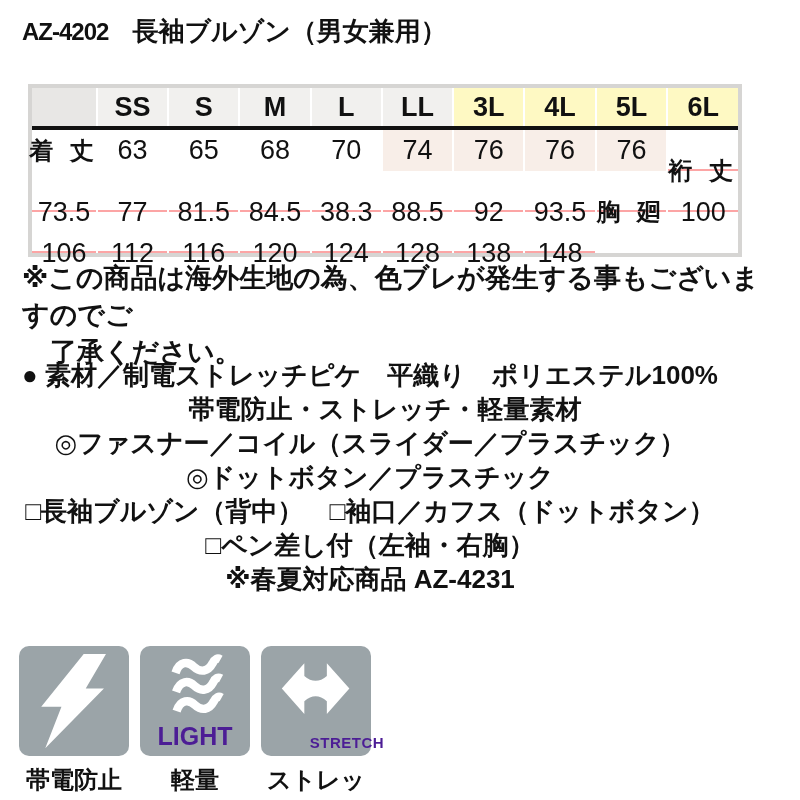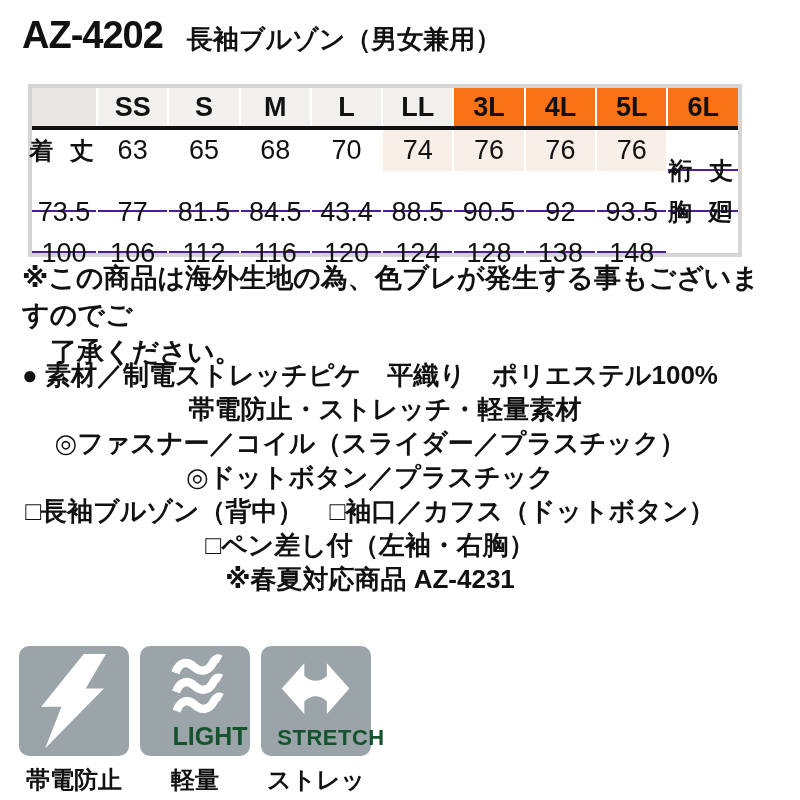--- a/index.html
+++ b/index.html
@@ -1,61 +1,61 @@
 <!DOCTYPE html>
 <html><head>
 <meta charset="utf-8">
 <style>
   html,body{margin:0;padding:0;background:#fff;}
   .page{position:relative;width:800px;height:800px;background:#fff;overflow:hidden;
         font-family:"Liberation Sans","DejaVu Sans",sans-serif;color:#111;}
 
   
   .hdr{position:absolute;left:22px;top:14px;display:flex;align-items:baseline;gap:24px;}
-  .code{font-size:38px;font-weight:700;letter-spacing:-1px;}
+  .code{font-size:24px;font-weight:700;letter-spacing:-1px;}
   .pname{font-size:26px;font-weight:700;}
 
   
   .size-table{position:absolute;left:28px;top:84px;width:714px;box-sizing:border-box;
               border:4px solid #d6d5d3;background:#fff;display:grid;
               grid-template-columns:64px repeat(9,1fr);
               grid-template-rows:38px 4px repeat(3,41px);column-gap:2px;}
   .size-table > div{display:flex;align-items:center;justify-content:center;box-sizing:border-box;}
   .th{background:#f1f0ee;font-weight:700;font-size:27px;}
-  .th.pink{background:#f97316;}
+  .th.pink{background:#fef9c3;}
   .corner{background:#e8e7e5;}
   .hdr-divider{grid-column:1/-1;background:#111;}
   .rowlabel{background:#fff;font-size:24px;font-weight:600;letter-spacing:5px;white-space:pre;}
   .td{background:#fff;font-size:27px;}
   .td.gray{background:#eaeae8;}
   .td.pink{background:#f8eee8;}
   .td.pinkdark{background:#eee1da;}
-  .sep{border-top:2px solid #4c1d95;margin-top:39px;}
+  .sep{border-top:2px solid #fca5a5;margin-top:39px;}
 
   
   .notice{position:absolute;left:22px;top:260px;width:762px;font-size:27px;font-weight:700;
           line-height:37px;}
   .notice .l2{padding-left:28px;}
 
   
   .details{position:absolute;left:22px;top:358px;margin:0;padding:0;list-style:none;
            font-size:26px;font-weight:600;}
   .details li{line-height:34px;white-space:pre;text-align:center;}
   .details li.indent{padding-left:30px;}
 
   
   .features{position:absolute;left:19px;top:646px;display:flex;gap:11px;}
   .feat{width:110px;text-align:center;}
   .feat-icon{position:relative;width:110px;height:110px;border-radius:10px;background:#9ba4a8;}
   .feat-icon svg{position:absolute;left:4%;top:4%;width:92%;height:92%;}
   .feat-icon svg.upper{height:64%;top:5%;}
-  .inner-label{position:absolute;bottom:5px;left:0;width:100%;text-align:center;color:#14532d;
-               font-weight:700;margin-left:15px;}
+  .inner-label{position:absolute;bottom:5px;left:0;width:100%;text-align:center;color:#4c1d95;
+               font-weight:700;}
   .f-lightweight .inner-label{font-size:25px;}
-  .f-stretch .inner-label{font-size:22px;letter-spacing:0.5px;}
+  .f-stretch .inner-label{font-size:15px;letter-spacing:0.5px;padding-left:31px;}
   .feat-label{margin-top:8px;font-size:24px;font-weight:700;}
 </style>
 </head>
 <body>
 
 <div class="page">
 
   <div class="hdr">
     <span class="code">AZ-4202</span>
     <span class="pname">長袖ブルゾン（男女兼用）</span>
@@ -80,23 +80,22 @@
       <div class="td">70</div>
       <div class="td pink">74</div>
       <div class="td pink">76</div>
       <div class="td pink">76</div>
       <div class="td pink">76</div>
       <div class="rowlabel sep">裄 丈</div>
       <div class="td gray sep">73.5</div>
       <div class="td gray sep">77</div>
       <div class="td gray sep">81.5</div>
       <div class="td gray sep">84.5</div>
-      <div class="td gray sep">43.4</div>
+      <div class="td gray sep">38.3</div>
       <div class="td pinkdark sep">88.5</div>
-      <div class="td pinkdark sep">90.5</div>
       <div class="td pinkdark sep">92</div>
       <div class="td pinkdark sep">93.5</div>
       <div class="rowlabel sep">胸 廻</div>
       <div class="td sep">100</div>
       <div class="td sep">106</div>
       <div class="td sep">112</div>
       <div class="td sep">116</div>
       <div class="td sep">120</div>
       <div class="td pink sep">124</div>
       <div class="td pink sep">128</div>

